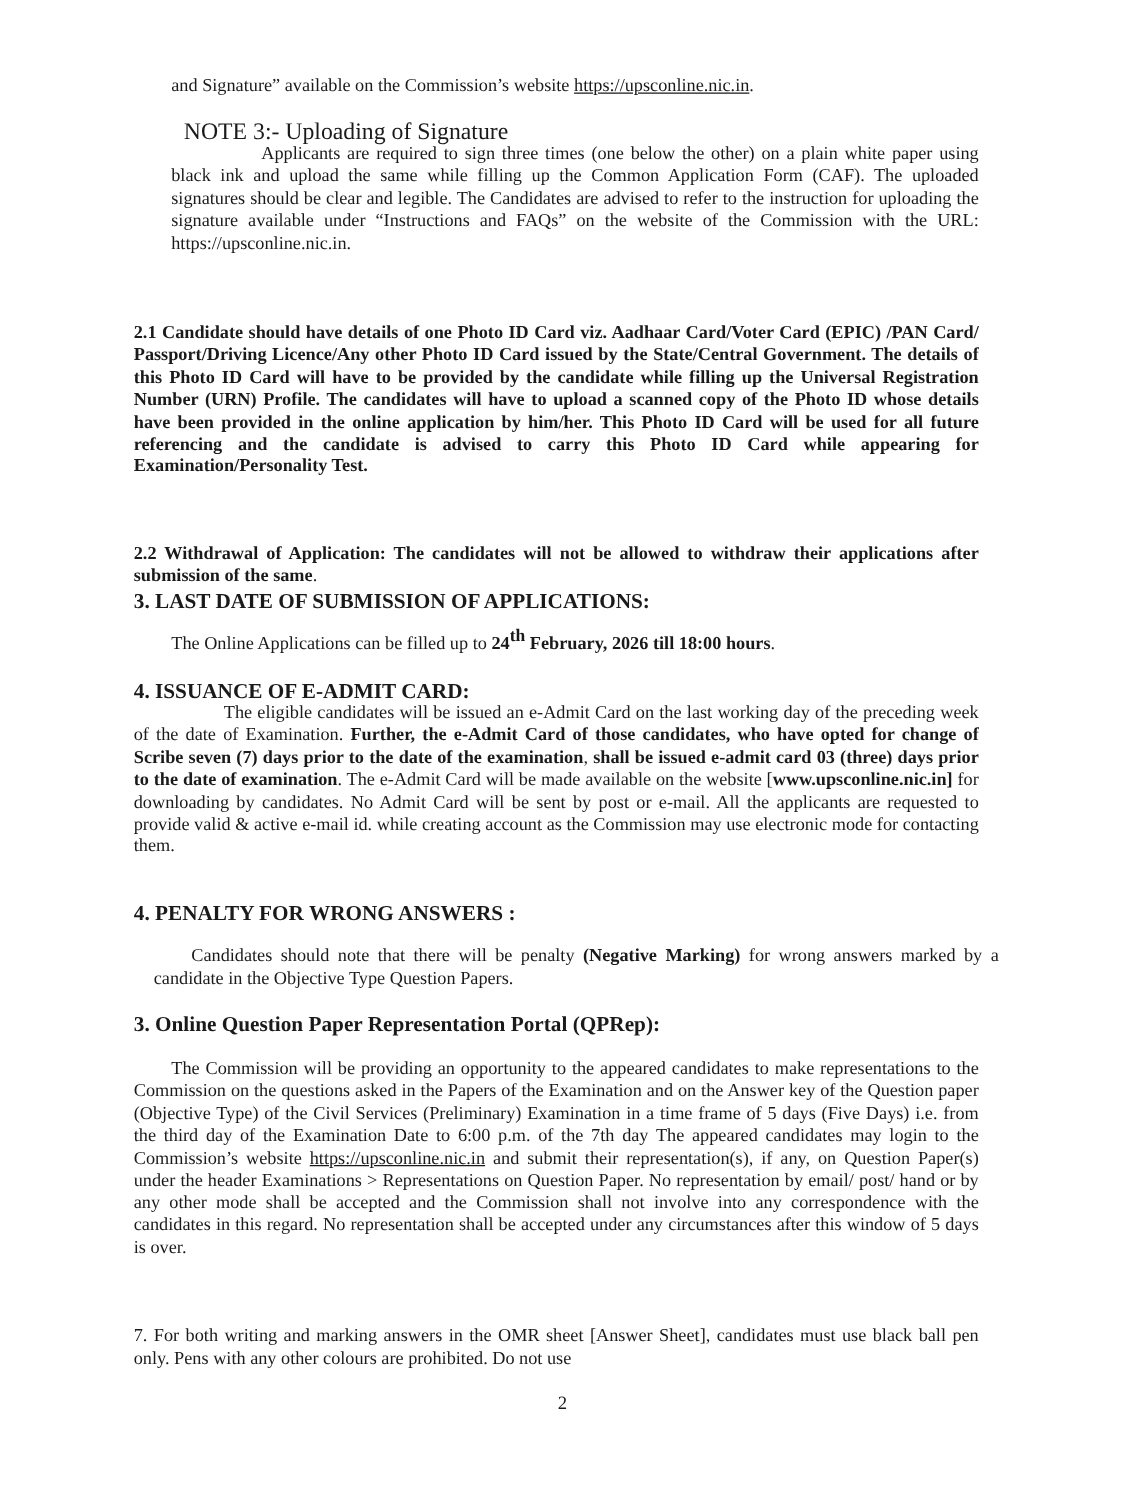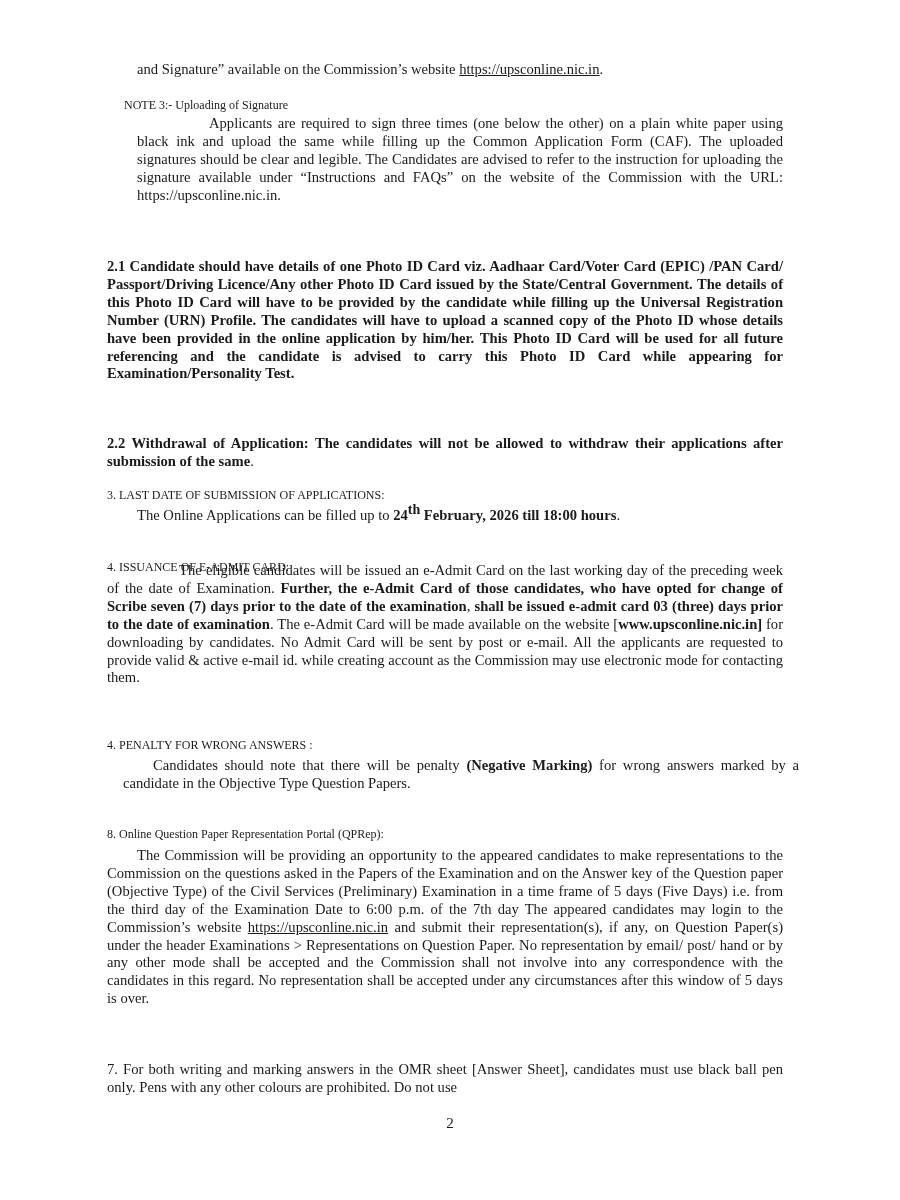--- a/index.html
+++ b/index.html
@@ -26,37 +26,36 @@
       left: 107px;
       width: 676px;
       font-size: 14.6px;
       line-height: 17.9px;
       text-align: justify;
     }
     .bold { font-weight: bold; }
     .heading {
       position: absolute;
       left: 107px;
-      font-weight: normal;
-      font-size: 12px;
+      font-weight: bold;
+      font-size: 17px;
       line-height: 17.9px;
-      margin-top: 15px;
     }
     .link { text-decoration: underline; }
     .indent-sm { text-indent: 30px; }
     .indent-lg { text-indent: 72px; }
     .sup { font-size: 14px; vertical-align: super; line-height: 0; }
     .pageno {
       position: absolute;
       left: 0; width: 900px;
       top: 1115px;
       text-align: center;
       font-size: 15px;
     }
-    .note-title { position: absolute; left: 124px; font-size: 12px; line-height: 17.9px; }
+    .note-title { position: absolute; left: 147px; font-size: 19px; line-height: 17.9px; }
   </style>
 </head>
 <body>
 
 <div class="page">
 
   <div class="block" style="left:137px; width:646px; top:61px;">
     <span>and Signature” available on the Commission’s website </span><span class="link">https://upsconline.nic.in</span><span>.</span>
   </div>
 
@@ -73,19 +72,19 @@
   <div class="block" style="left:137px; width:646px; top:507px; text-align:left;">
     <span>The Online Applications can be filled up to </span><span class="bold">24</span><span class="bold sup">th</span><span class="bold"> February, 2026 till 18:00 hours</span><span>.</span>
   </div>
 
   <div class="heading" style="top:544px;">4. ISSUANCE OF E-ADMIT CARD:</div>
   <div class="block indent-lg" style="top:562px;"><span>The eligible candidates will be issued an e-Admit Card on the last working day of the preceding week of the date of Examination. </span><span class="bold">Further, the e-Admit Card of those candidates, who have opted for change of Scribe seven (7) days prior to the date of the examination</span><span>, </span><span class="bold">shall be issued e-admit card 03 (three) days prior to the date of examination</span><span>. The e-Admit Card will be made available on the website [</span><span class="bold">www.upsconline.nic.in]</span><span>  for downloading by candidates. No Admit Card will be sent by post or e-mail. All the applicants are requested to provide valid &amp; active e-mail id. while creating account as the Commission may use electronic mode for contacting them.</span></div>
 
   <div class="heading" style="top:722px;">4. PENALTY FOR WRONG ANSWERS :</div>
   <div class="block indent-sm" style="top:757px;margin-left:16px;"><span>Candidates should note that there will be penalty </span><span class="bold">(Negative Marking)</span><span> for wrong answers marked by a candidate in the Objective Type Question Papers.</span></div>
 
-  <div class="heading" style="top:811px;">8. Online Question Paper Representation Portal (QPRep):</div>
+  <div class="heading" style="top:811px;">3. Online Question Paper Representation Portal (QPRep):</div>
   <div class="block indent-sm" style="top:847px;"><span>The Commission will be providing an opportunity to the appeared candidates to make representations to the Commission on the questions asked in the Papers of the Examination and on the Answer key of the Question paper (Objective Type) of the Civil Services (Preliminary) Examination in a time frame of 5 days (Five Days) i.e. from the third day of the Examination Date to 6:00 p.m. of the 7th day The appeared candidates may login to the Commission’s website </span><span class="link">https://upsconline.nic.in</span><span> and submit their representation(s), if any, on Question Paper(s) under the header Examinations &gt; Representations on Question Paper. No representation by email/ post/ hand or by any other mode shall be accepted and the Commission shall not involve into any correspondence with the candidates in this regard. No representation shall be accepted under any circumstances after this window of 5 days is over.</span></div>
 
   <div class="block" style="top:1061px;">7. For both writing and marking answers in the OMR sheet [Answer Sheet], candidates must use black ball pen only. Pens with any other colours are prohibited. Do not use</div>
 
   <div class="pageno">2</div>
 </div>
 
 </body></html>

